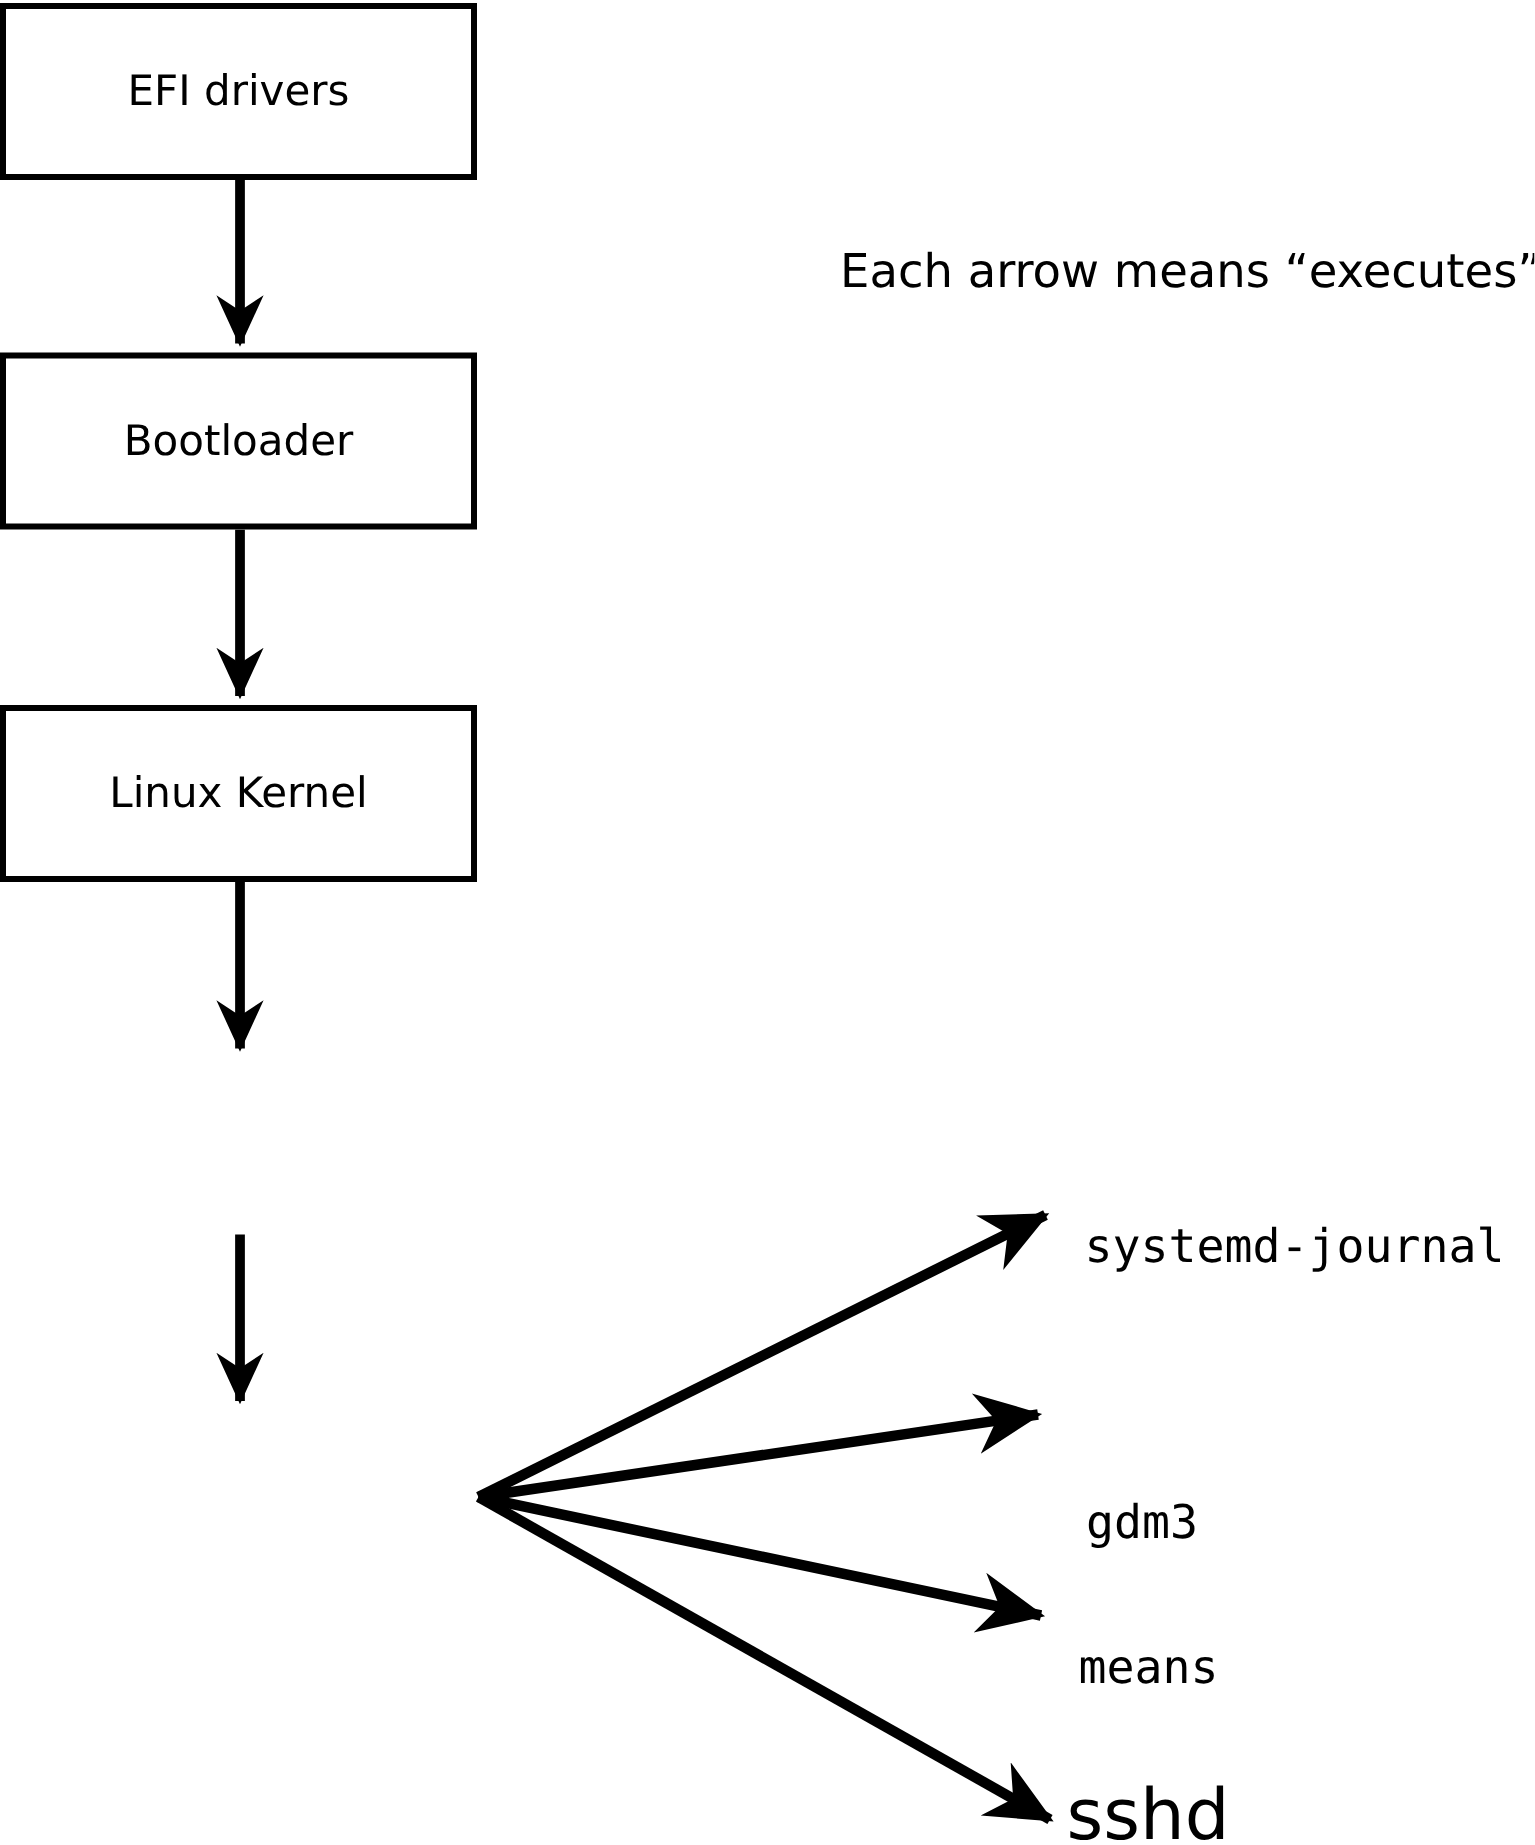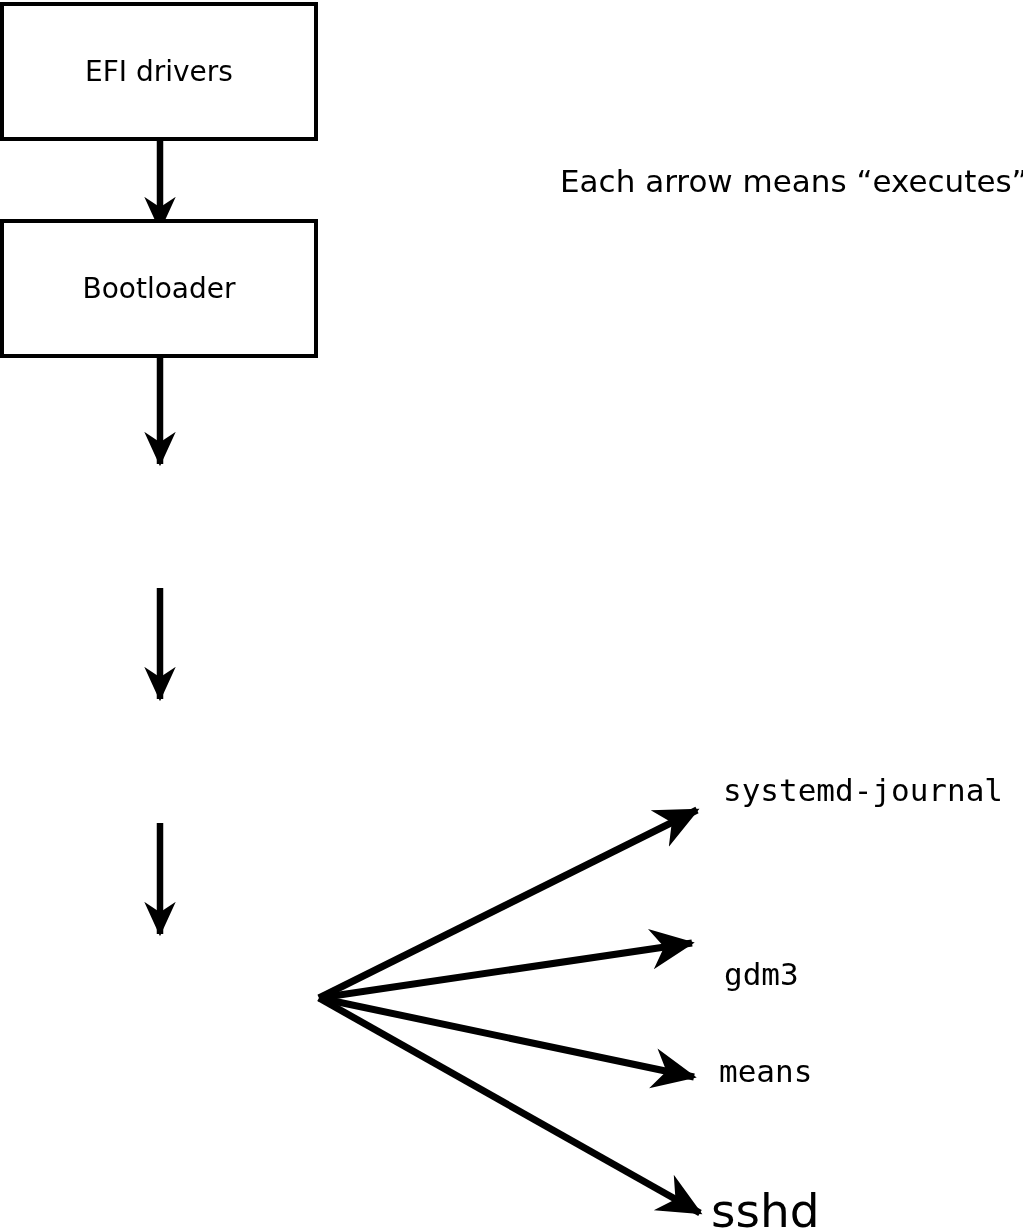--- a/index.html
+++ b/index.html
@@ -20,21 +20,21 @@
     position: absolute;
     left: 0;
     top: 0;
     width: 1023px;
     height: 1230px;
   }
   .box {
     position: absolute;
     left: 0;
     width: 318px;
-    height: 139px;
+    height: 118px;
     border: 4px solid #000000;
     background: #ffffff;
     box-sizing: border-box;
     display: flex;
     align-items: center;
     justify-content: center;
   }
   .box span {
     font-size: 28px;
     line-height: 1;
@@ -49,20 +49,21 @@
     white-space: nowrap;
   }
   .proc {
     position: absolute;
     line-height: 1.2;
     white-space: nowrap;
   }
   .proc.mono {
     font-family: "DejaVu Sans Mono", monospace;
     font-size: 31px;
+    margin-top: 41px;
   }
   .proc.sans {
     font-family: "DejaVu Sans", sans-serif;
     font-size: 47px;
   }
 </style>
 </head>
 <body>
 
 <div class="canvas">
@@ -84,22 +85,25 @@
 
     <line x1="319" y1="998" x2="697" y2="810" stroke="#000000" stroke-width="7" marker-end="url(#headF)"></line>
     <line x1="319" y1="998" x2="692" y2="943" stroke="#000000" stroke-width="7" marker-end="url(#headF)"></line>
     <line x1="319" y1="998" x2="694" y2="1077" stroke="#000000" stroke-width="7" marker-end="url(#headF)"></line>
     <line x1="319" y1="998" x2="700" y2="1213" stroke="#000000" stroke-width="7" marker-end="url(#headF)"></line>
   </svg>
 
   <div class="box" style="top:2px">
     <span>EFI drivers</span>
   </div>
-  <div class="box" style="top:219px">
+  <div class="box" style="top:235px">
     <span>Bootloader</span>
+  </div>
+  <div class="box" style="top:470px">
+    <span>Linux Kernel</span>
   </div>
 
   <div class="note">Each arrow means “executes”.</div>
 
   <div class="proc mono" style="left:723px; top:772px">systemd-journal</div>
   <div class="proc mono" style="left:724px; top:956px">gdm3</div>
   <div class="proc mono" style="left:719px; top:1053px">means</div>
   <div class="proc sans" style="left:711px; top:1183px">sshd</div>
 
 </div>

